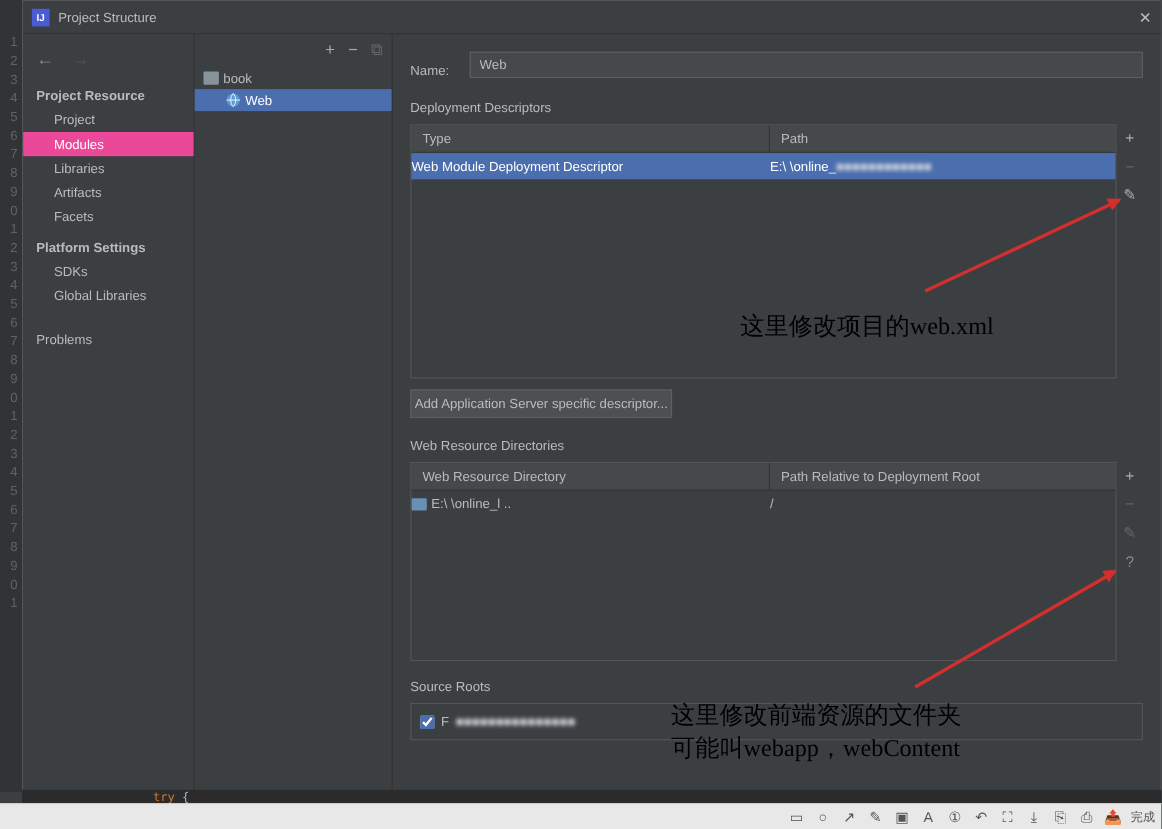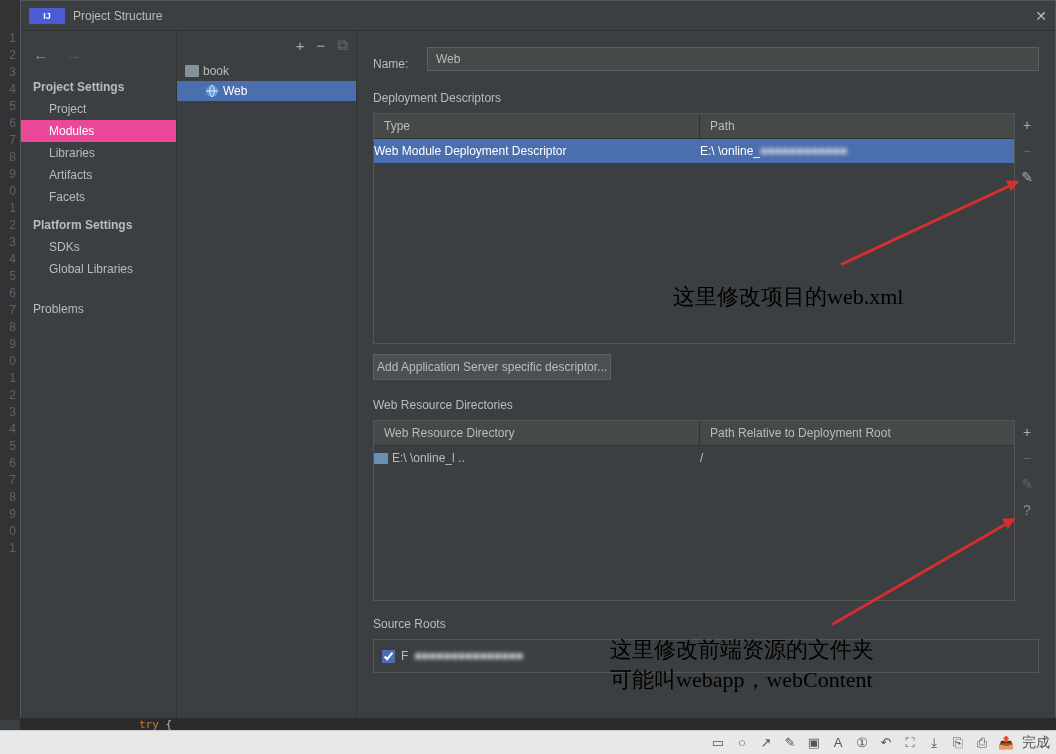--- a/index.html
+++ b/index.html
@@ -21,21 +21,21 @@
 .dialog {
   position: absolute; left: 20px; top: 0; right: 0; height: 720px;
   background: #3c3f41; border: 1px solid #555;
   display: flex; flex-direction: column;
 }
 .titlebar {
   height: 30px; display: flex; align-items: center; padding: 0 8px;
   background: #3c3f41; border-bottom: 1px solid #323232;
 }
 .titlebar .logo {
-  width: 36px; height: 16px; background: #4a5cd4; margin-right: 8px;
+  width: 16px; height: 16px; background: #4a5cd4; margin-right: 8px;
   display: flex; align-items: center; justify-content: center;
   color: #fff; font-size: 9px; font-weight: bold;
 }
 .titlebar .title { color: #bbbbbb; }
 .titlebar .close { margin-left: auto; color: #bbb; font-size: 14px; cursor: pointer; }
 .body { flex: 1; display: flex; overflow: hidden; }
 
 .sidebar { width: 156px; background: #3c3f41; border-right: 1px solid #323232; padding: 15px 0; }
 .nav-arrows { padding: 0 12px 12px; color: #888; font-size: 16px; }
 .nav-arrows span { margin-right: 12px; }
@@ -147,21 +147,21 @@
     <div class="logo">IJ</div>
     <div class="title">Project Structure</div>
     <div class="close">✕</div>
   </div>
   <div class="body">
     <div class="sidebar">
       <div class="nav-arrows">
         <span>←</span>
         <span style="color:#555">→</span>
       </div>
-      <div class="heading">Project Settings</div>
+      <div class="heading">Project Resource</div>
       <div class="item">Project</div>
       <div class="item sel">Modules</div>
       <div class="item">Libraries</div>
       <div class="item">Artifacts</div>
       <div class="item">Facets</div>
       <div class="heading" style="margin-top:6px">Platform Settings</div>
       <div class="item">SDKs</div>
       <div class="item">Global Libraries</div>
       <div class="item" style="margin-top:18px; padding-left:12px;">Problems</div>
     </div>
@@ -270,14 +270,14 @@
   <span class="ticon">✎</span>
   <span class="ticon">▣</span>
   <span class="ticon">A</span>
   <span class="ticon">①</span>
   <span class="ticon">↶</span>
   <span class="ticon">⛶</span>
   <span class="ticon">⤓</span>
   <span class="ticon">⎘</span>
   <span class="ticon">⎙</span>
   <span class="ticon">📤</span>
-  <span style="font-size:14px">完成</span>
+  <span style="font-size:11px">完成</span>
 </div>
 
 </body></html>

